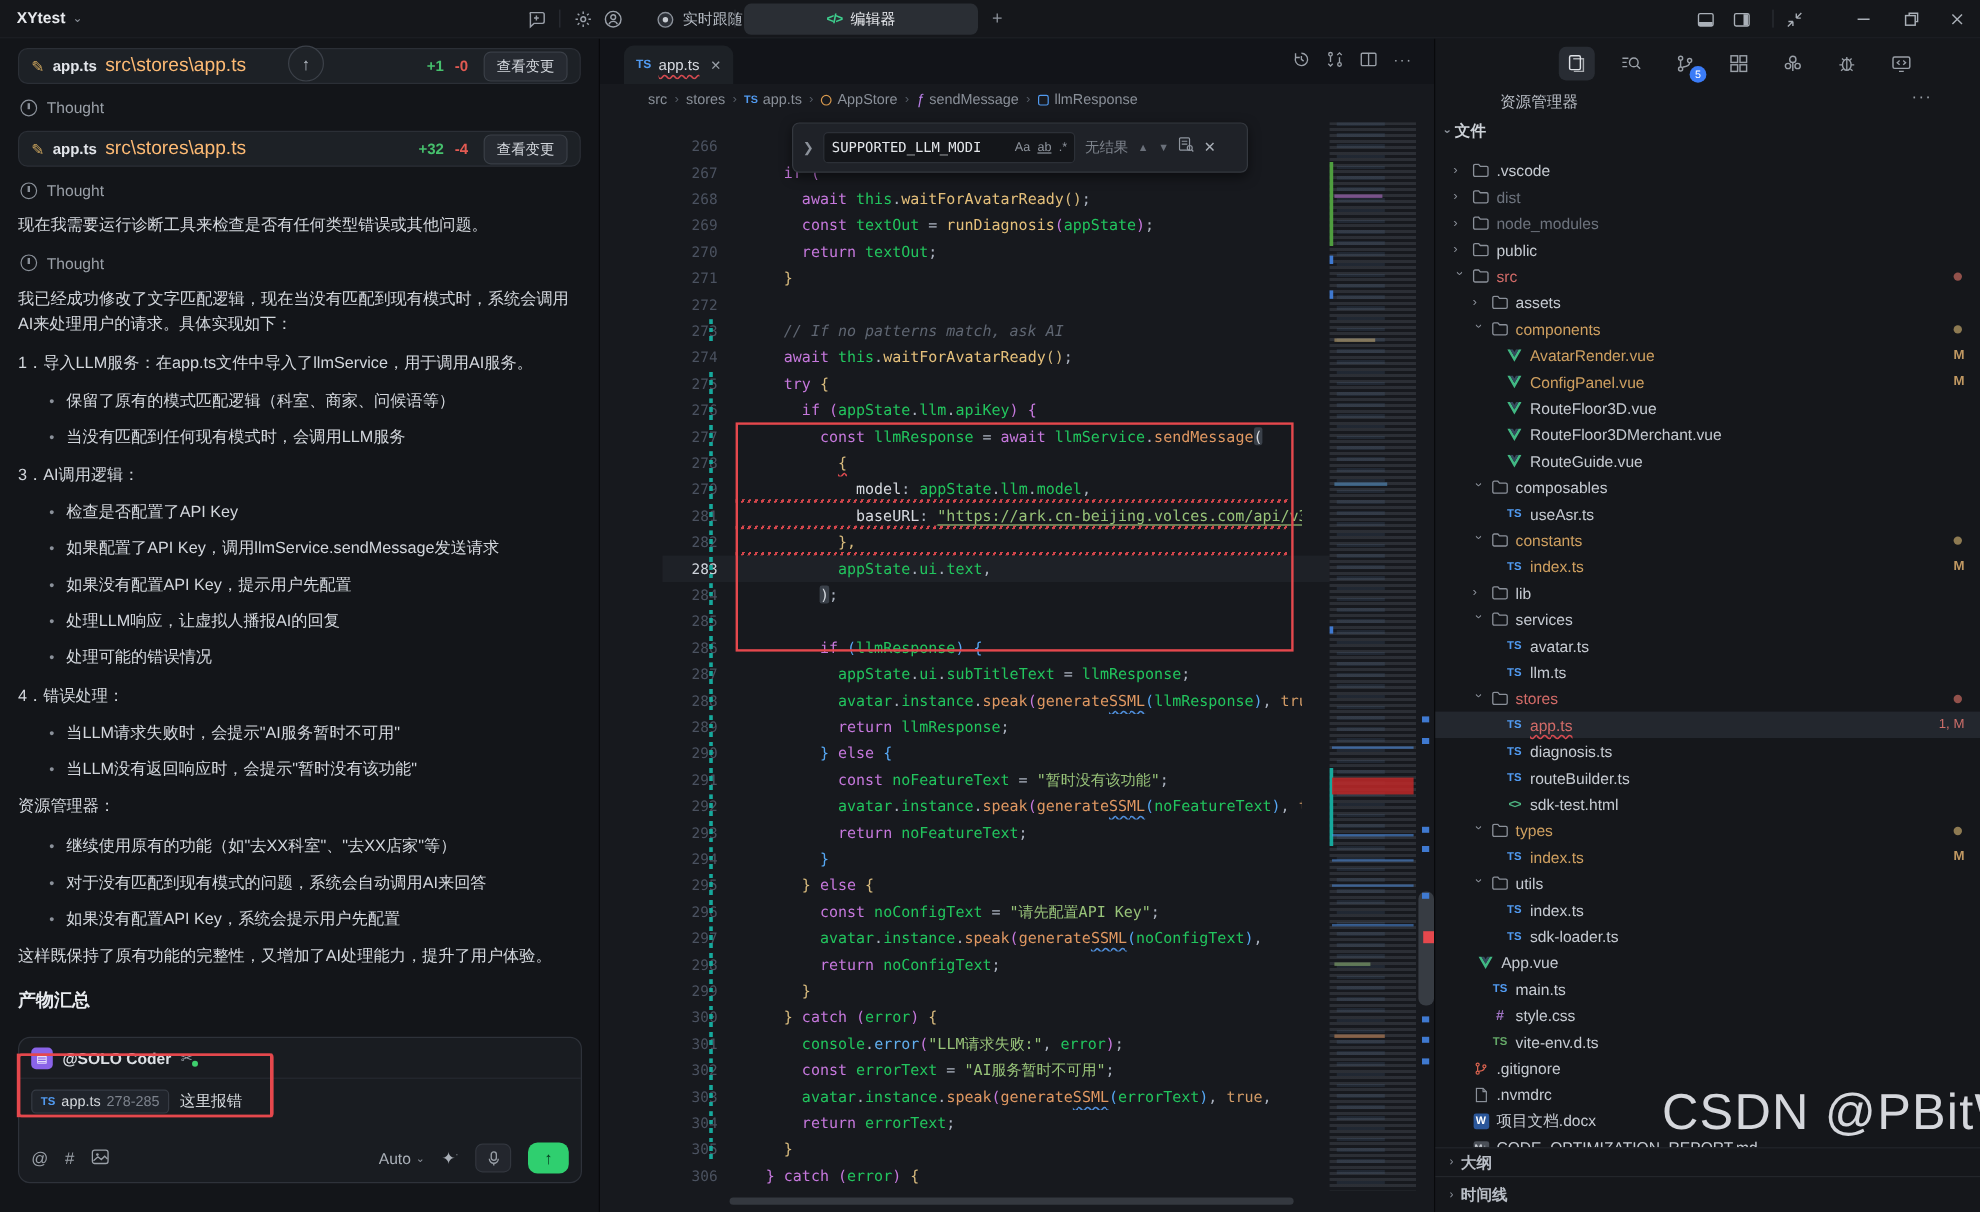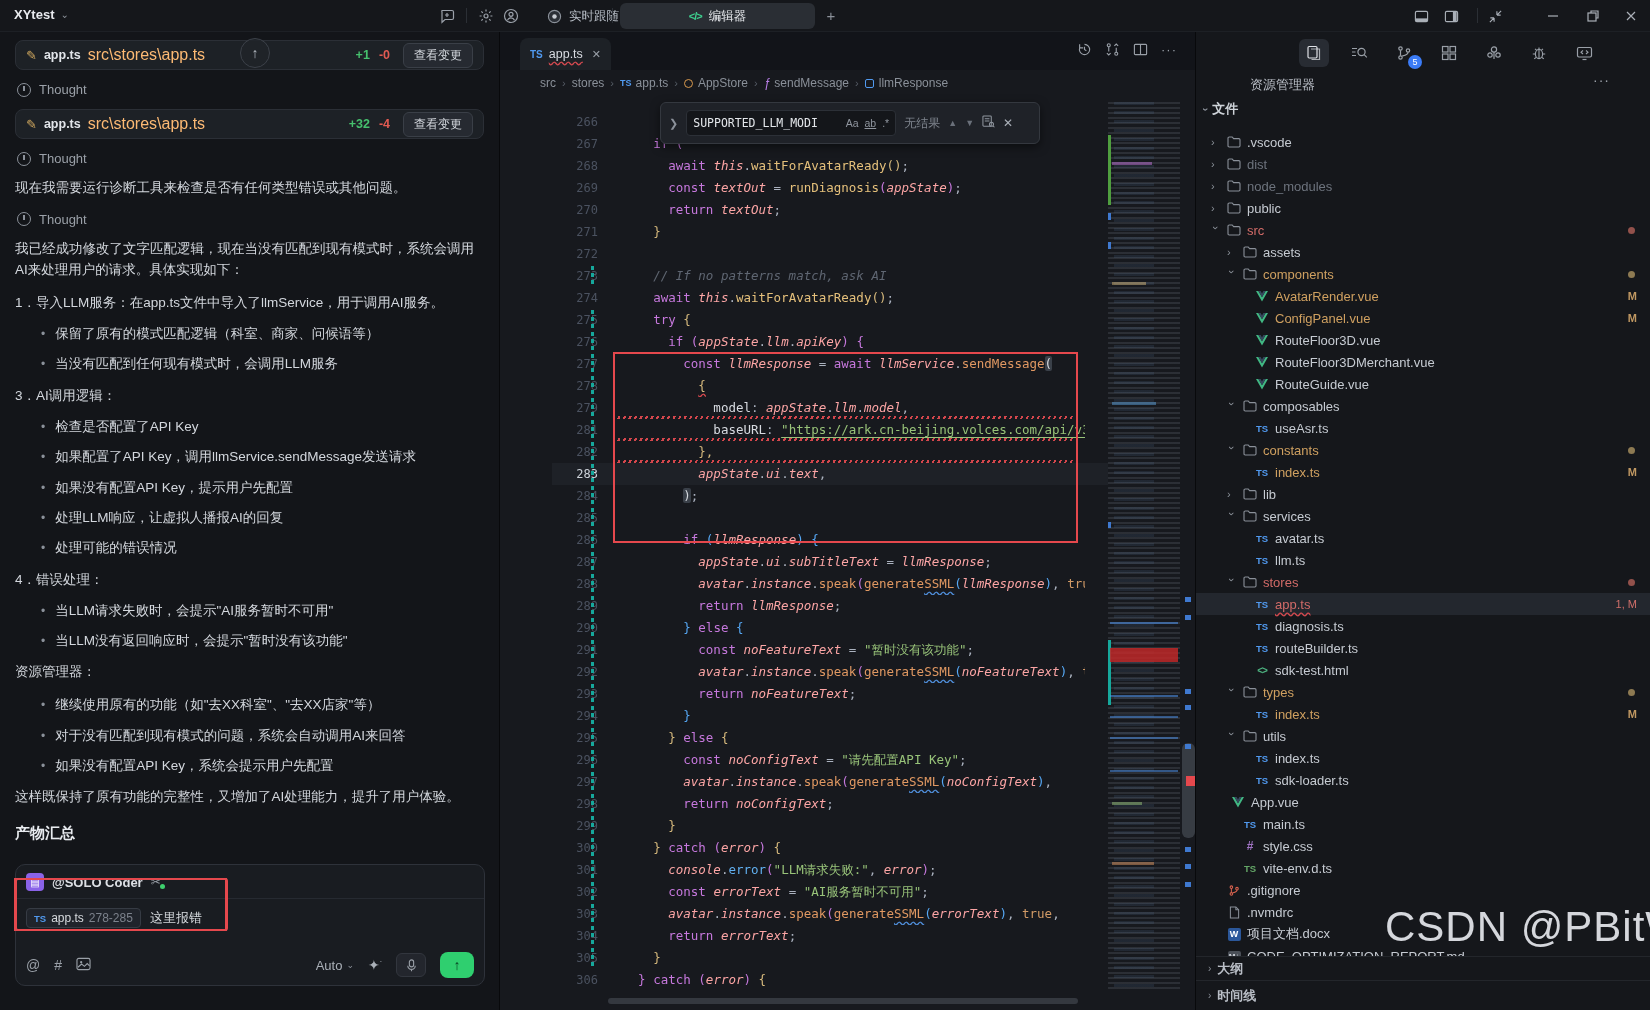--- a/index.html
+++ b/index.html
@@ -80,21 +80,21 @@
   #codewrap { position:absolute; left:0; top:64px; width:695px; height:914px; }
   #code-lines { position:absolute; left:0; top:15px; width:695px; }
   .line { position:relative; height:22px; font-family:"DejaVu Sans Mono", monospace; font-size:12.5px; line-height:22px; }
   .lnum { position:absolute; left:0; top:0; width:98px; text-align:right; color:#4b5260; font-size:12px; }
   .line.cur .lnum { color:#ced3da; }
   .line.cur::before { content:""; position:absolute; left:52px; right:87px; top:0; bottom:0; background:#1e2127; }
   .gutbar { position:absolute; left:91px; top:1px; width:3px; height:20px; background:repeating-linear-gradient(180deg,#16a89c 0 4px, transparent 4px 7px); }
   .txt { position:absolute; left:108px; top:0; width:477px; overflow:hidden; white-space:pre; }
   .line.sqfull::after { content:""; position:absolute; left:113px; width:462px; bottom:0px; height:3px; background:repeating-linear-gradient(115deg, rgba(222,73,79,.95) 0 2px, transparent 2px 5px); }
   .kw { color:#c678dd; } .fn { color:#e5c07b; } .fno { color:#e09862; } .fnb { color:#61afef; }
-  .v { color:#fca5a5;font-style:italic; } .key { color:#d7dae0; } .s { color:#98c379; }
+  .v { color:#22c55e; } .key { color:#d7dae0; } .s { color:#98c379; }
   .sl { color:#98c379; text-decoration:underline; text-underline-offset:3px; }
   .cm { color:#5f6672; font-style:italic; } .pl { color:#abb2bf; }
   .b1 { color:#d7ba7d; } .b2 { color:#c678dd; } .b3 { color:#56a8f5; } .bool { color:#d19a66; }
   .hlb { color:#d4d8de; background:#3a4049; border-radius:2px; }
   .sqr { text-decoration:underline wavy #de494f; text-underline-offset:3px; }
   .sqb { text-decoration:underline wavy #4f8fdc; text-underline-offset:3px; }
   #ed-redrect { position:absolute; left:113px; top:256px; width:465px; height:191px; border:2px solid #e5484d; z-index:4; pointer-events:none; }
 
   
   #minimap { position:absolute; left:608px; top:6px; width:72px; height:890px;

